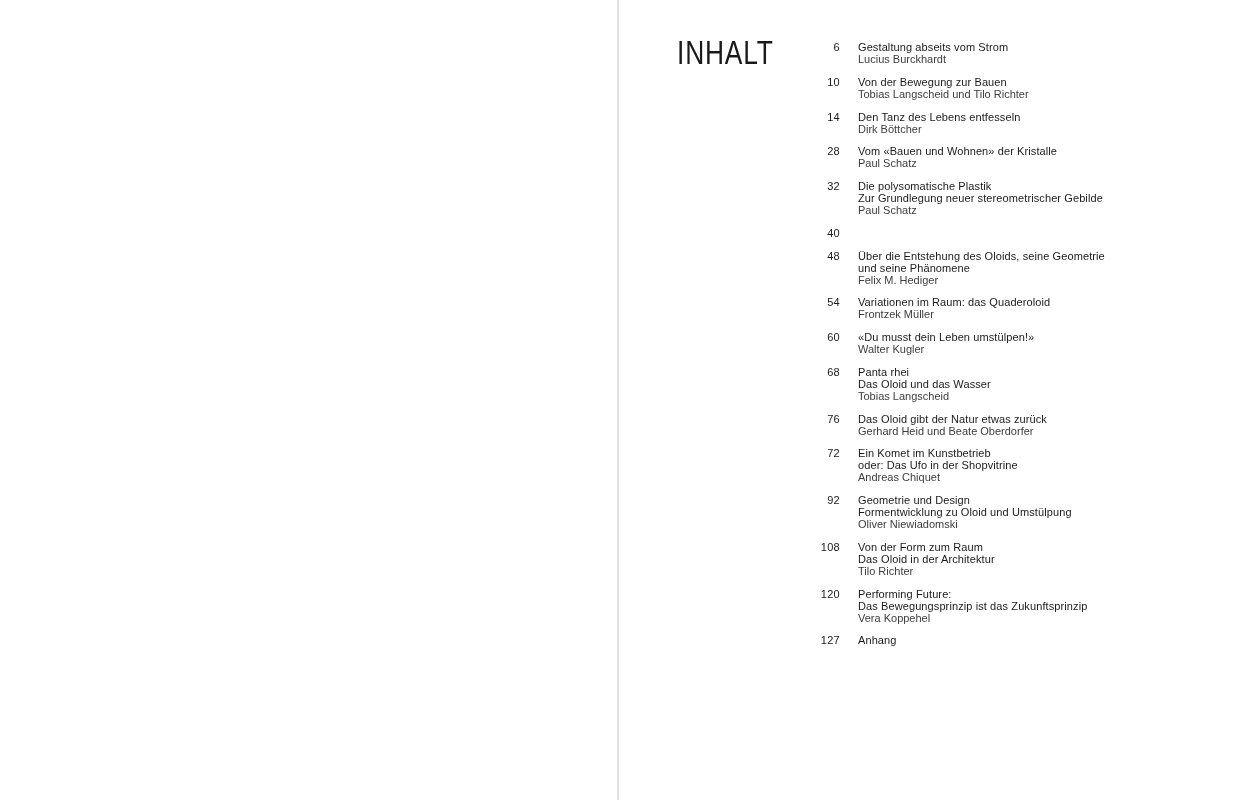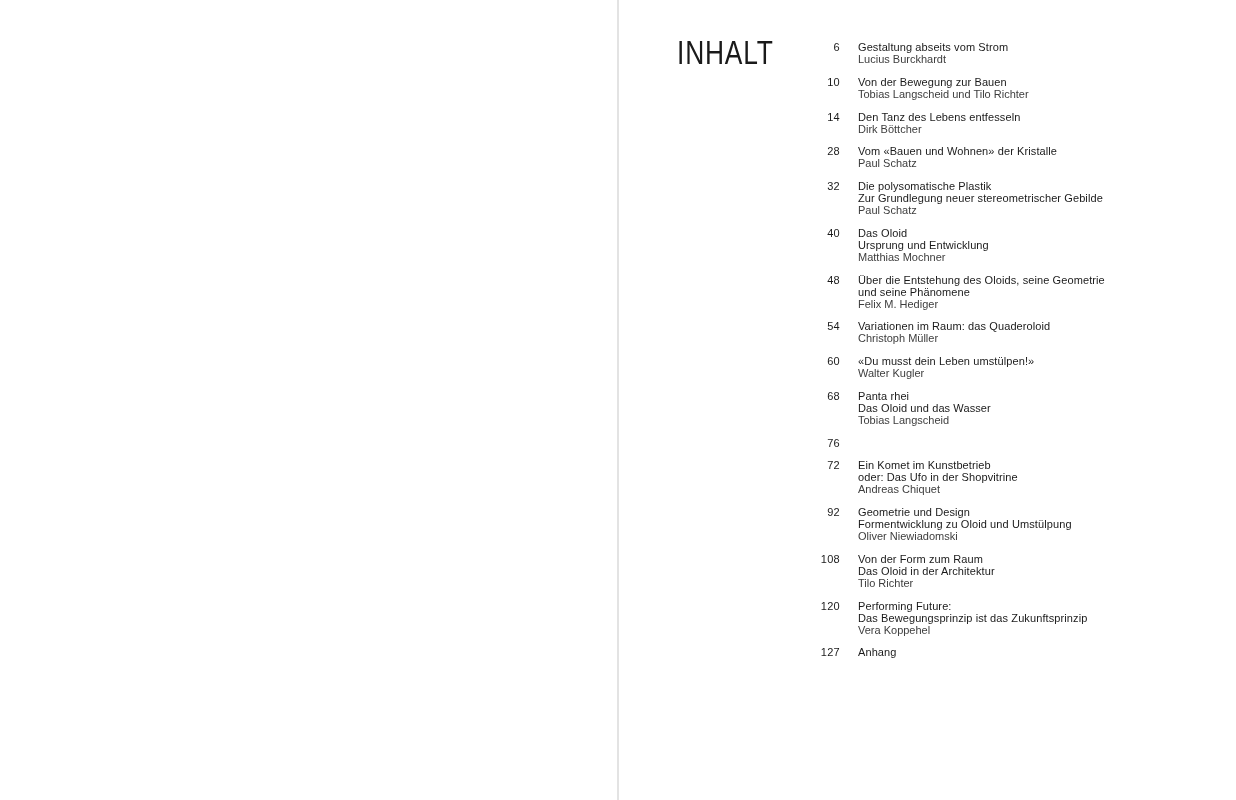--- a/index.html
+++ b/index.html
@@ -110,47 +110,40 @@
       <div class="titles">
             <div>Die polysomatische Plastik</div>
             <div>Zur Grundlegung neuer stereometrischer Gebilde</div>
           </div>
       <div class="author">Paul Schatz</div>
     </div>
   </div>
 
   <div class="entry">
     <div class="num">40</div>
-    <div class="body">
-      <div class="titles">
-            <div>Das Oloid</div>
-            <div>Ursprung und Entwicklung</div>
-          </div>
-      <div class="author">Matthias Mochner</div>
-    </div>
   </div>
 
   <div class="entry">
     <div class="num">48</div>
     <div class="body">
       <div class="titles">
             <div>Über die Entstehung des Oloids, seine Geometrie</div>
             <div>und seine Phänomene</div>
           </div>
       <div class="author">Felix M. Hediger</div>
     </div>
   </div>
 
   <div class="entry">
     <div class="num">54</div>
     <div class="body">
       <div class="titles">
             <div>Variationen im Raum: das Quaderoloid</div>
           </div>
-      <div class="author">Christoph Müller</div>
+      <div class="author">Frontzek Müller</div>
     </div>
   </div>
 
   <div class="entry">
     <div class="num">60</div>
     <div class="body">
       <div class="titles">
             <div>«Du musst dein Leben umstülpen!»</div>
           </div>
       <div class="author">Walter Kugler</div>
@@ -163,20 +156,26 @@
       <div class="titles">
             <div>Panta rhei</div>
             <div>Das Oloid und das Wasser</div>
           </div>
       <div class="author">Tobias Langscheid</div>
     </div>
   </div>
 
   <div class="entry">
     <div class="num">76</div>
+    <div class="body">
+      <div class="titles">
+            <div>Das Oloid gibt der Natur etwas zurück</div>
+          </div>
+      <div class="author">Gerhard Heid und Beate Oberdorfer</div>
+    </div>
   </div>
 
 
   <div class="entry">
     <div class="num">72</div>
     <div class="body">
       <div class="titles">
             <div>Ein Komet im Kunstbetrieb</div>
             <div>oder: Das Ufo in der Shopvitrine</div>
           </div>

